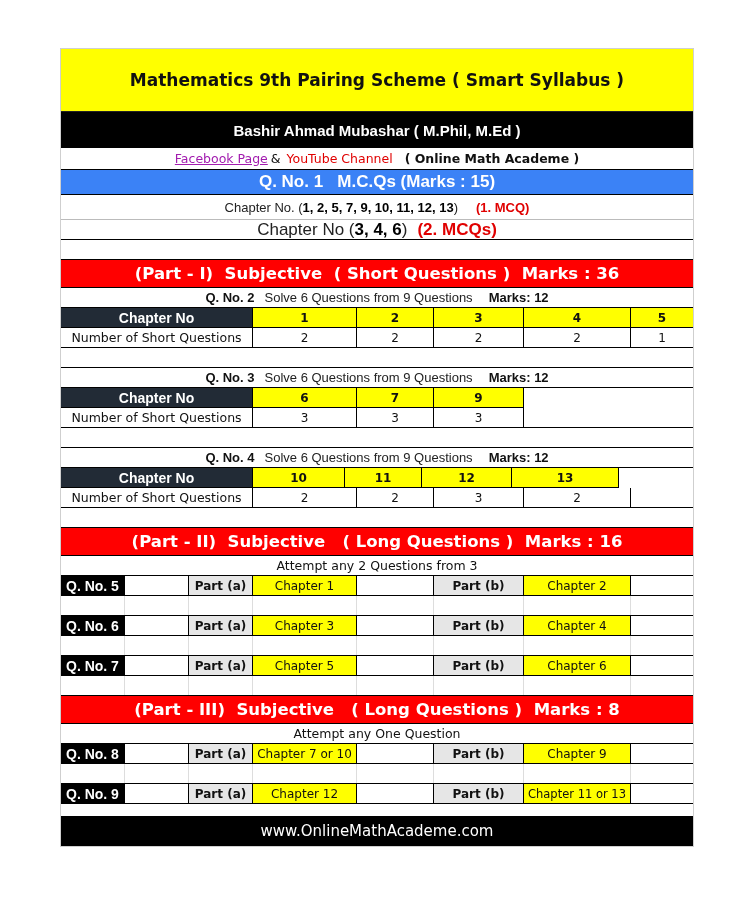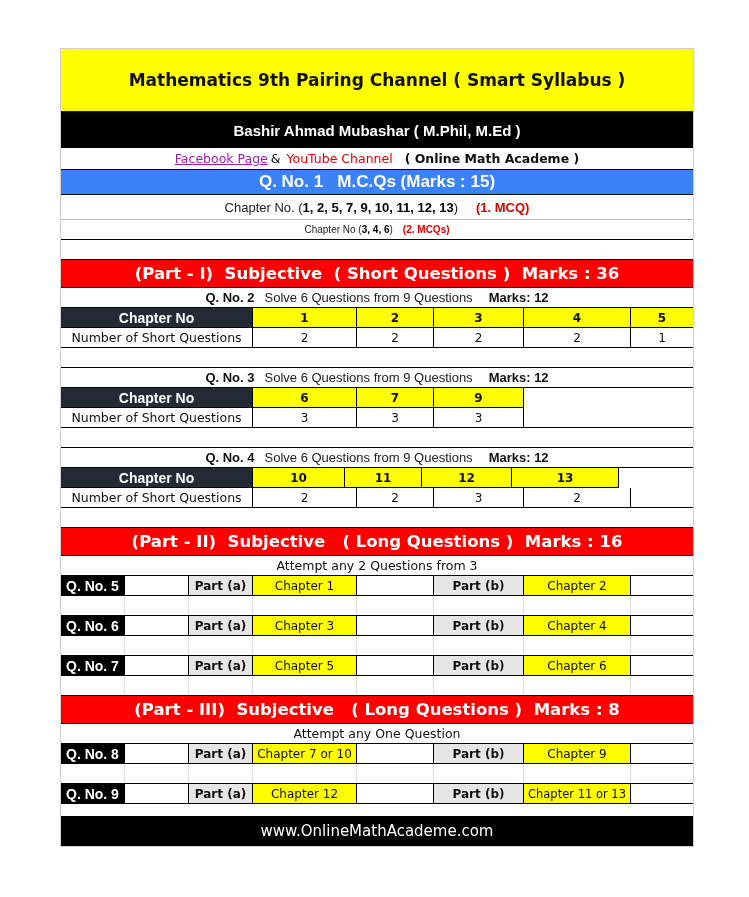--- a/index.html
+++ b/index.html
@@ -5,21 +5,21 @@
   html,body{margin:0;padding:0;background:#fff;}
   body{width:749px;height:897px;position:relative;font-family:"Liberation Sans",sans-serif;}
   .sheet{position:absolute;left:60px;top:48px;width:634px;border:1px solid #cfcfcf;box-sizing:border-box;}
   .row{position:relative;width:100%;box-sizing:border-box;display:flex;align-items:center;justify-content:center;}
   .title{height:63px;background:#ffff00;font-family:"DejaVu Sans",sans-serif;font-weight:bold;font-size:17px;color:#111;border-bottom:1px solid #222;}
   .author{height:36px;background:#000;color:#fff;font-weight:bold;font-size:15px;}
   .links{height:22px;font-family:"DejaVu Sans",sans-serif;font-size:12.5px;border-bottom:1px solid #000;}
   .links .fb{color:#a21caf;text-decoration:underline;} .links .yt{color:#e00000;} .links .amp{color:#111;margin:0 6px 0 3px;} .links .oma{color:#111;font-weight:bold;margin-left:12px;}
   .mcqbar{height:25px;background:#3b82f6;color:#fff;font-weight:bold;font-size:17px;border-bottom:1px solid #000;}
   .mcqline{height:25px;font-size:13px;color:#222;border-bottom:1px solid #bbb;}
-  .mcqline2{height:20px;font-size:10px;color:#222;border-bottom:1px solid #000;}
+  .mcqline2{height:20px;font-size:17px;color:#222;border-bottom:1px solid #000;}
   .mcqline b, .mcqline2 b{color:#000;}
   .red{color:#e00000;font-weight:bold;margin-left:18px;}
   .red2{margin-left:10px;}
   .blank{height:20px;border-bottom:1px solid #000;}
   .redbar{height:28px;background:#ff0000;color:#fff;font-family:"DejaVu Sans",sans-serif;font-weight:bold;font-size:16.5px;border-bottom:1px solid #000;}
   .qline{height:20px;font-size:13px;color:#222;border-bottom:1px solid #000;}
   .qline .qn{font-weight:bold;margin-right:10px;color:#111;}
   .qline .mk{font-weight:bold;margin-left:16px;color:#111;}
   .grid{display:flex;height:20px;border-bottom:1px solid #000;box-sizing:border-box;}
   .cell{box-sizing:border-box;display:flex;align-items:center;justify-content:center;font-family:"DejaVu Sans",sans-serif;font-size:12px;color:#111;border-right:1px solid #000;height:100%;}
@@ -35,21 +35,21 @@
   .lq .ch{background:#ffff00;}
   .gap{display:flex;height:20px;box-sizing:border-box;border-bottom:1px solid #000;}
   .gap .c{box-sizing:border-box;height:100%;border-right:1px solid #ddd;}
   .footer{height:30px;background:#000;color:#fff;font-family:"DejaVu Sans",sans-serif;font-size:15px;}
 </style>
 </head>
 <body>
 
 <div class="sheet">
 
-  <div class="row title">Mathematics 9th Pairing Channel ( Smart Syllabus )</div>
+  <div class="row title">Mathematics 9th Pairing Scheme ( Smart Syllabus )</div>
   <div class="row author">Bashir Ahmad Mubashar ( M.Phil, M.Ed )</div>
   <div class="row links">
     <span class="fb">Facebook Page</span>
     <span class="amp">&amp;</span>
     <span class="yt">YouTube Channel</span>
     <span class="oma">( Online Math Academe )</span>
   </div>
 
   <div class="row mcqbar" style="white-space:pre">Q. No. 1   M.C.Qs (Marks : 15)</div>
   <div class="row mcqline">

